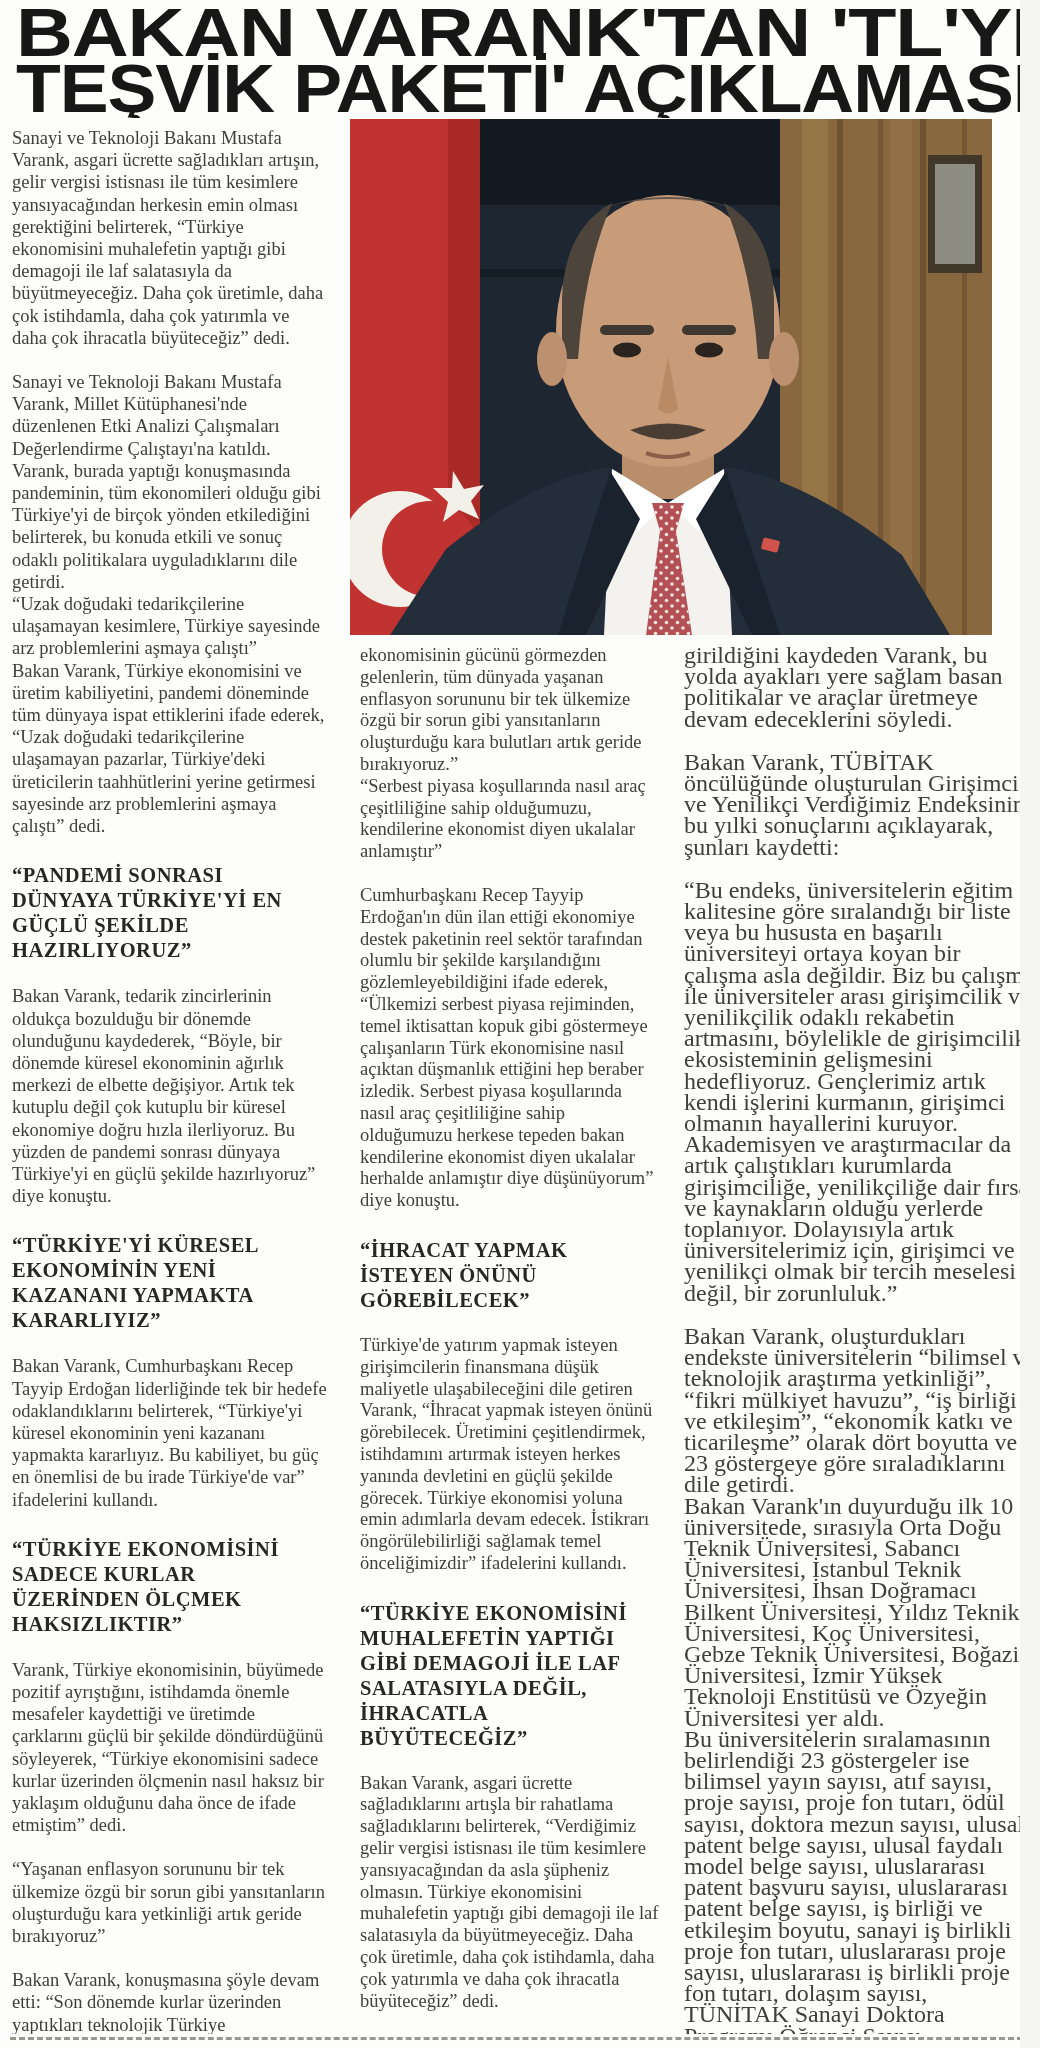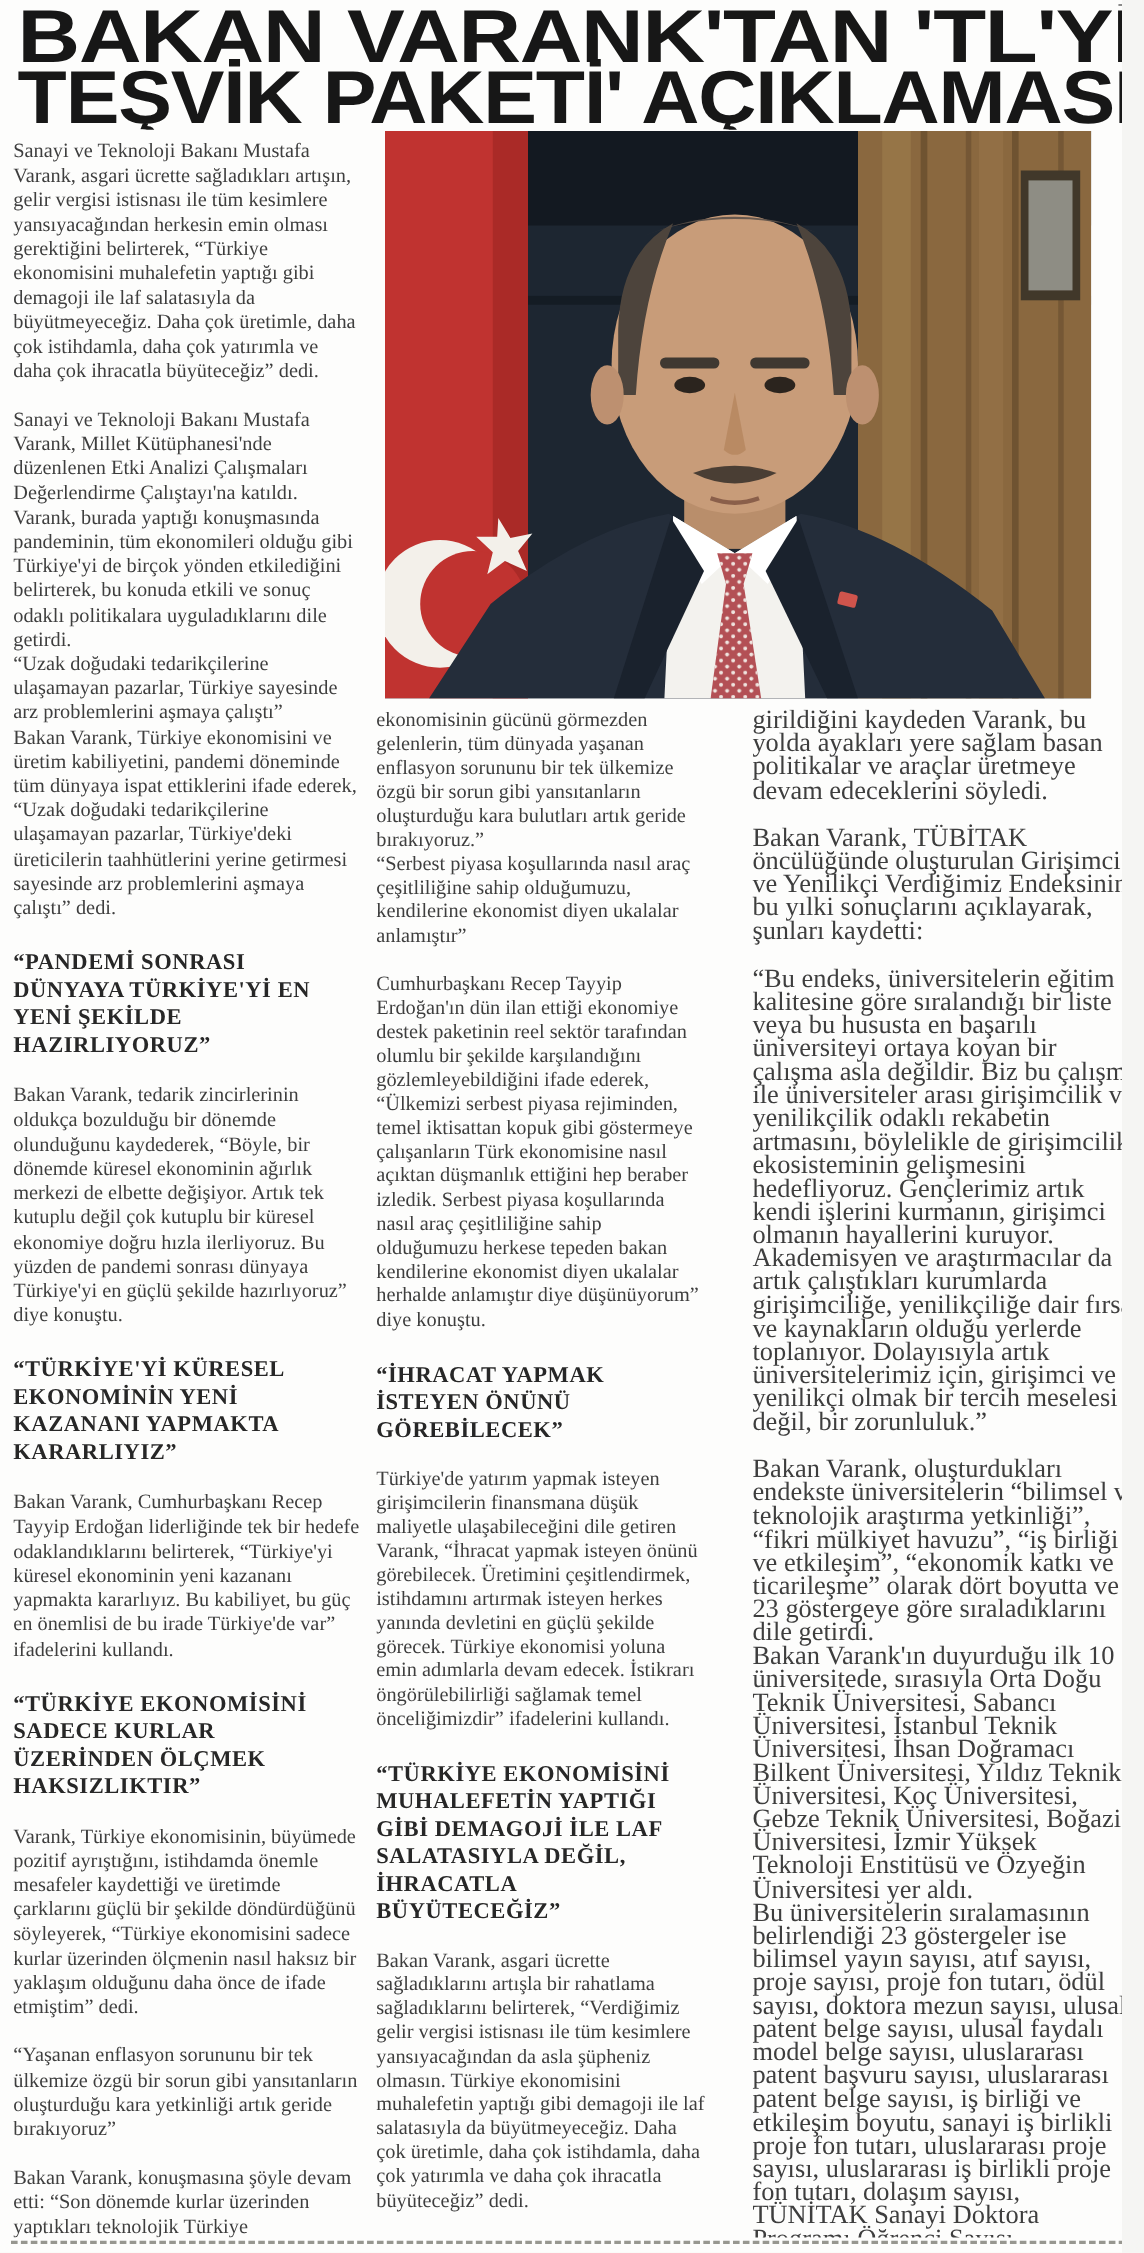--- a/index.html
+++ b/index.html
@@ -27,21 +27,21 @@
     width: 642px; height: 516px;
   }
   .photo-wrap svg { display: block; width: 642px; height: 516px; }
   .col {
     position: absolute;
     color: var(--body-color);
     overflow: hidden;
     text-align: left;
   }
   .col-left   { left: 12px;  top: 127px; width: 315px; height: 1907px; font-size: 18.5px; line-height: 22.2px; }
-  .col-middle { left: 342px; top: 645px; width: 299px; height: 1389px; font-size: 18.5px; line-height: 21.8px; }
+  .col-middle { left: 360px; top: 645px; width: 299px; height: 1389px; font-size: 18.5px; line-height: 21.8px; }
   .col-right  { left: 684px; top: 645px; width: 353px; height: 1389px; font-size: 24px;   line-height: 21.2px; }
   .para { margin: 22px 0 0 0; }
   .para.no-gap { margin-top: 0; }
   .col > :first-child { margin-top: 0; }
   .subhead {
     margin: 26px 0 0 0;
     font-size: 20.5px;
     line-height: 25px;
     font-weight: bold;
     color: var(--subhead-color);
@@ -132,23 +132,23 @@
         <path d="M376,352 L430,516 L402,516 L346,400 Z" fill="#1a222d"></path>
 
         <rect x="412" y="420" width="17" height="12" rx="2" fill="#d0544c" transform="rotate(14 420 426)"></rect>
       </g>
     </svg>
   </div>
 
   <div class="col col-left">
       <p class="para">Sanayi ve Teknoloji Bakanı Mustafa Varank, asgari ücrette sağladıkları artışın, gelir vergisi istisnası ile tüm kesimlere yansıyacağından herkesin emin olması gerektiğini belirterek, “Türkiye ekonomisini muhalefetin yaptığı gibi demagoji ile laf salatasıyla da büyütmeyeceğiz. Daha çok üretimle, daha çok istihdamla, daha çok yatırımla ve daha çok ihracatla büyüteceğiz” dedi.</p>
       <p class="para">Sanayi ve Teknoloji Bakanı Mustafa Varank, Millet Kütüphanesi'nde düzenlenen Etki Analizi Çalışmaları Değerlendirme Çalıştayı'na katıldı. Varank, burada yaptığı konuşmasında pandeminin, tüm ekonomileri olduğu gibi Türkiye'yi de birçok yönden etkilediğini belirterek, bu konuda etkili ve sonuç odaklı politikalara uyguladıklarını dile getirdi.</p>
-      <p class="para no-gap">“Uzak doğudaki tedarikçilerine ulaşamayan pazarlar, Türkiye sayesinde arz problemlerini aşmaya çalıştı”</p>
+      <p class="para no-gap">“Uzak doğudaki tedarikçilerine ulaşamayan kesimlere, Türkiye sayesinde arz problemlerini aşmaya çalıştı”</p>
       <p class="para no-gap">Bakan Varank, Türkiye ekonomisini ve üretim kabiliyetini, pandemi döneminde tüm dünyaya ispat ettiklerini ifade ederek, “Uzak doğudaki tedarikçilerine ulaşamayan pazarlar, Türkiye'deki üreticilerin taahhütlerini yerine getirmesi sayesinde arz problemlerini aşmaya çalıştı” dedi.</p>
-      <h3 class="subhead">“PANDEMİ SONRASI DÜNYAYA TÜRKİYE'Yİ EN YENİ ŞEKİLDE HAZIRLIYORUZ”</h3>
+      <h3 class="subhead">“PANDEMİ SONRASI DÜNYAYA TÜRKİYE'Yİ EN GÜÇLÜ ŞEKİLDE HAZIRLIYORUZ”</h3>
       <p class="para">Bakan Varank, tedarik zincirlerinin oldukça bozulduğu bir dönemde olunduğunu kaydederek, “Böyle, bir dönemde küresel ekonominin ağırlık merkezi de elbette değişiyor. Artık tek kutuplu değil çok kutuplu bir küresel ekonomiye doğru hızla ilerliyoruz. Bu yüzden de pandemi sonrası dünyaya Türkiye'yi en güçlü şekilde hazırlıyoruz” diye konuştu.</p>
       <h3 class="subhead">“TÜRKİYE'Yİ KÜRESEL EKONOMİNİN YENİ KAZANANI YAPMAKTA KARARLIYIZ”</h3>
       <p class="para">Bakan Varank, Cumhurbaşkanı Recep Tayyip Erdoğan liderliğinde tek bir hedefe odaklandıklarını belirterek, “Türkiye'yi küresel ekonominin yeni kazananı yapmakta kararlıyız. Bu kabiliyet, bu güç en önemlisi de bu irade Türkiye'de var” ifadelerini kullandı.</p>
       <h3 class="subhead">“TÜRKİYE EKONOMİSİNİ SADECE KURLAR ÜZERİNDEN ÖLÇMEK HAKSIZLIKTIR”</h3>
       <p class="para">Varank, Türkiye ekonomisinin, büyümede pozitif ayrıştığını, istihdamda önemle mesafeler kaydettiği ve üretimde çarklarını güçlü bir şekilde döndürdüğünü söyleyerek, “Türkiye ekonomisini sadece kurlar üzerinden ölçmenin nasıl haksız bir yaklaşım olduğunu daha önce de ifade etmiştim” dedi.</p>
       <p class="para">“Yaşanan enflasyon sorununu bir tek ülkemize özgü bir sorun gibi yansıtanların oluşturduğu kara yetkinliği artık geride bırakıyoruz”</p>
       <p class="para">Bakan Varank, konuşmasına şöyle devam etti: “Son dönemde kurlar üzerinden yaptıkları teknolojik Türkiye</p>
     </div>
   <div class="col col-middle">
       <p class="para">ekonomisinin gücünü görmezden gelenlerin, tüm dünyada yaşanan enflasyon sorununu bir tek ülkemize özgü bir sorun gibi yansıtanların oluşturduğu kara bulutları artık geride bırakıyoruz.”</p>

